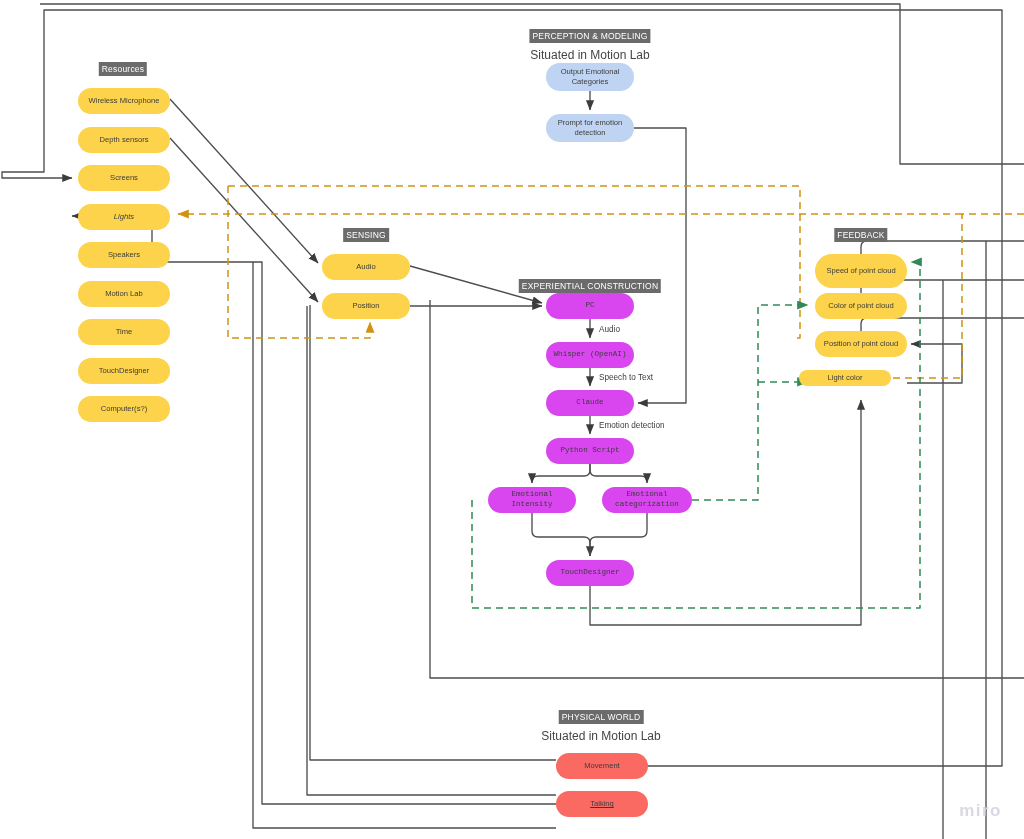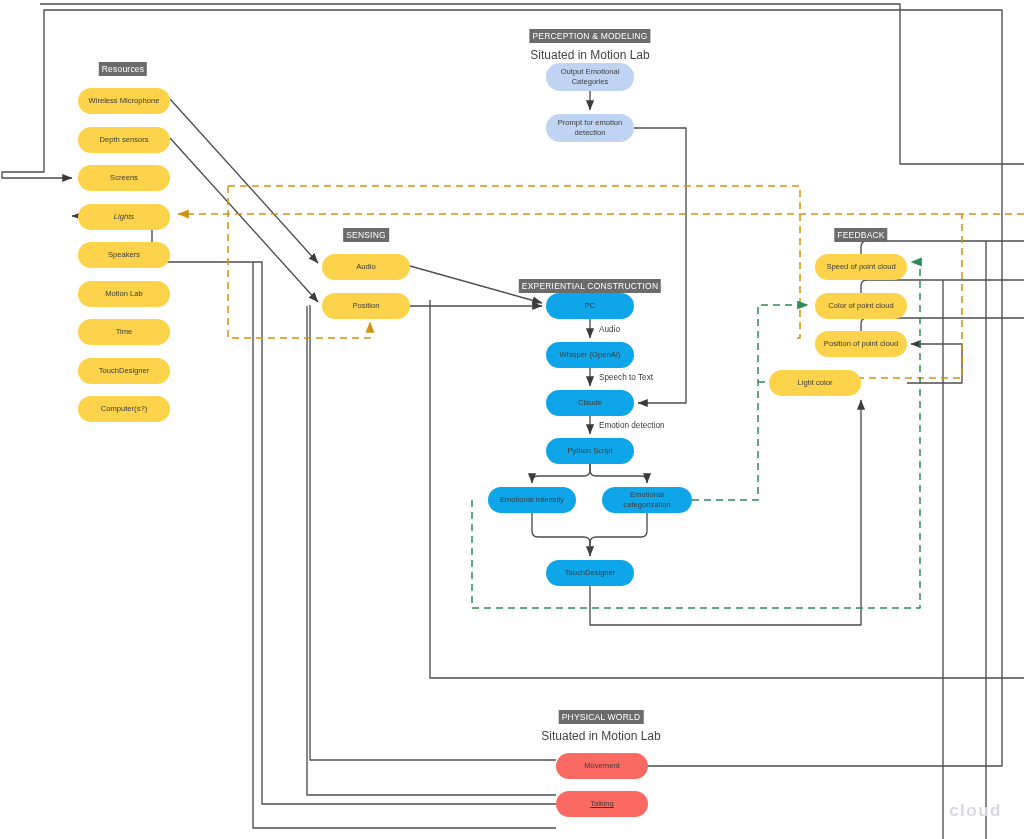--- a/index.html
+++ b/index.html
@@ -12,21 +12,21 @@
     letter-spacing:.2px;padding:1.5px 3px 2px 3px;white-space:nowrap;
     transform:translateX(-50%);font-weight:400;}
   .sect-sub{position:absolute;color:#444;font-size:12px;white-space:nowrap;
     transform:translateX(-50%);}
 
   .node{position:absolute;border-radius:40px;display:flex;align-items:center;
     justify-content:center;text-align:center;font-size:7.6px;color:#3c3c3c;
     line-height:1.28;box-sizing:border-box;padding:2px 6px;white-space:pre-line;}
   .n-yellow{background:#fcd34a;}
   .n-blue{background:#bfd4f2;}
-  .n-green{background:#0ea5e9;}
+  .n-green{background:#d946ef;font-family:Liberation Mono, monospace;}
   .n-red{background:#fa6a63;}
 
   .edge-label{position:absolute;font-size:8.2px;color:#3c3c3c;white-space:nowrap;}
 
   .miro{position:absolute;right:22px;bottom:18px;font-size:17px;color:#d8d9e3;
     letter-spacing:1.5px;font-weight:600;}
 </style>
 </head>
 <body>
 
@@ -140,26 +140,26 @@
   <div class="node n-yellow" style="left:322px;top:293px;width:88px;height:26px;">Position</div>
 
   <div class="node n-green" style="left:546px;top:293px;width:88px;height:26px;">PC</div>
   <div class="node n-green" style="left:546px;top:342px;width:88px;height:26px;">Whisper (OpenAI)</div>
   <div class="node n-green" style="left:546px;top:390px;width:88px;height:26px;">Claude</div>
   <div class="node n-green" style="left:546px;top:438px;width:88px;height:26px;">Python Script</div>
   <div class="node n-green" style="left:488px;top:487px;width:88px;height:26px;">Emotional Intensity</div>
   <div class="node n-green" style="left:602px;top:487px;width:90px;height:26px;">Emotional categorization</div>
   <div class="node n-green" style="left:546px;top:560px;width:88px;height:26px;">TouchDesigner</div>
 
-  <div class="node n-yellow" style="left:815px;top:254px;width:92px;height:26px;">Speed of point cloud</div>
+  <div class="node n-yellow" style="left:815px;top:254px;width:92px;height:34px;">Speed of point cloud</div>
   <div class="node n-yellow" style="left:815px;top:293px;width:92px;height:26px;">Color of point cloud</div>
   <div class="node n-yellow" style="left:815px;top:331px;width:92px;height:26px;">Position of point cloud</div>
-  <div class="node n-yellow" style="left:769px;top:370px;width:92px;height:26px;">Light color</div>
+  <div class="node n-yellow" style="left:799px;top:370px;width:92px;height:16px;">Light color</div>
 
   <div class="node n-red" style="left:556px;top:753px;width:92px;height:26px;">Movement</div>
   <div class="node n-red" style="left:556px;top:791px;width:92px;height:26px;text-decoration:underline;">Talking</div>
 
   <div class="edge-label" style="left:599px;top:325px;">Audio</div>
   <div class="edge-label" style="left:599px;top:373px;">Speech to Text</div>
   <div class="edge-label" style="left:599px;top:421px;">Emotion detection</div>
 
-  <div class="miro">cloud</div>
+  <div class="miro">miro</div>
 </div>
 
 </body></html>

